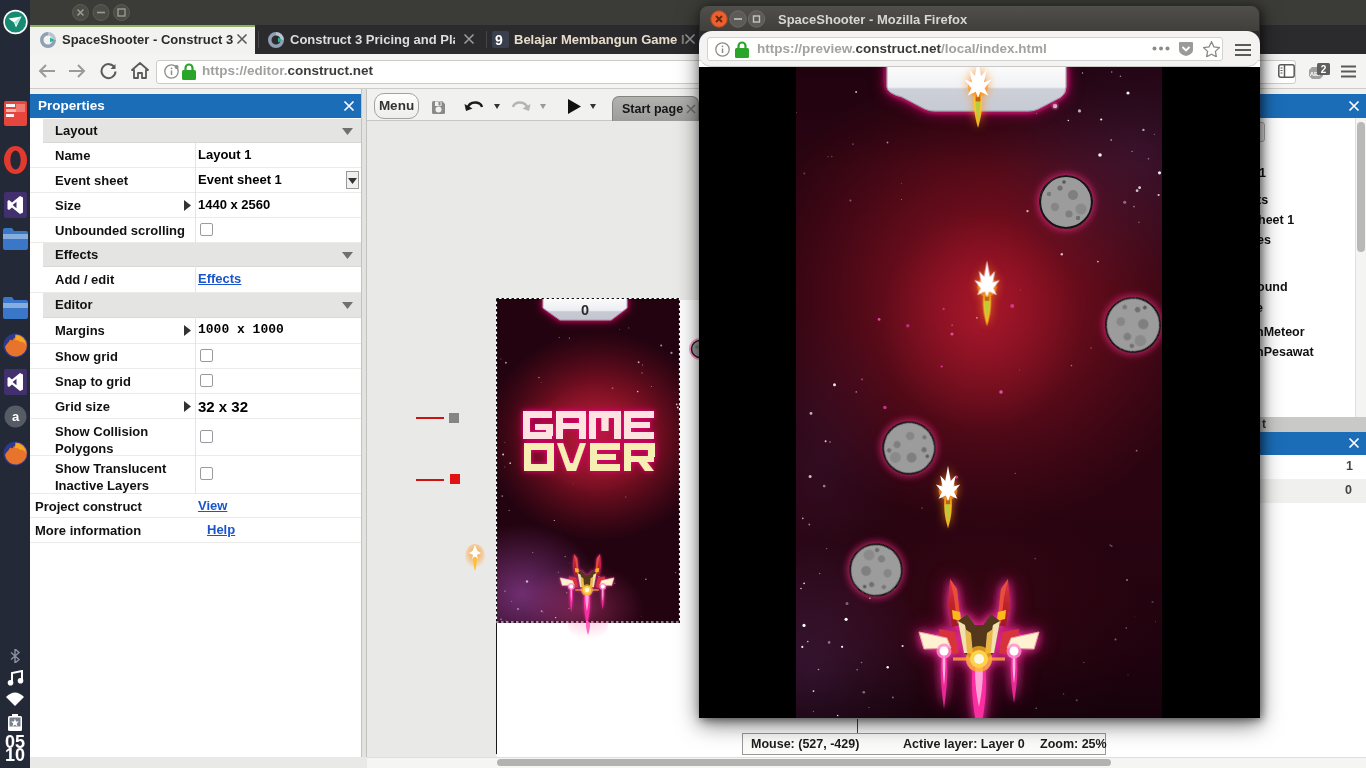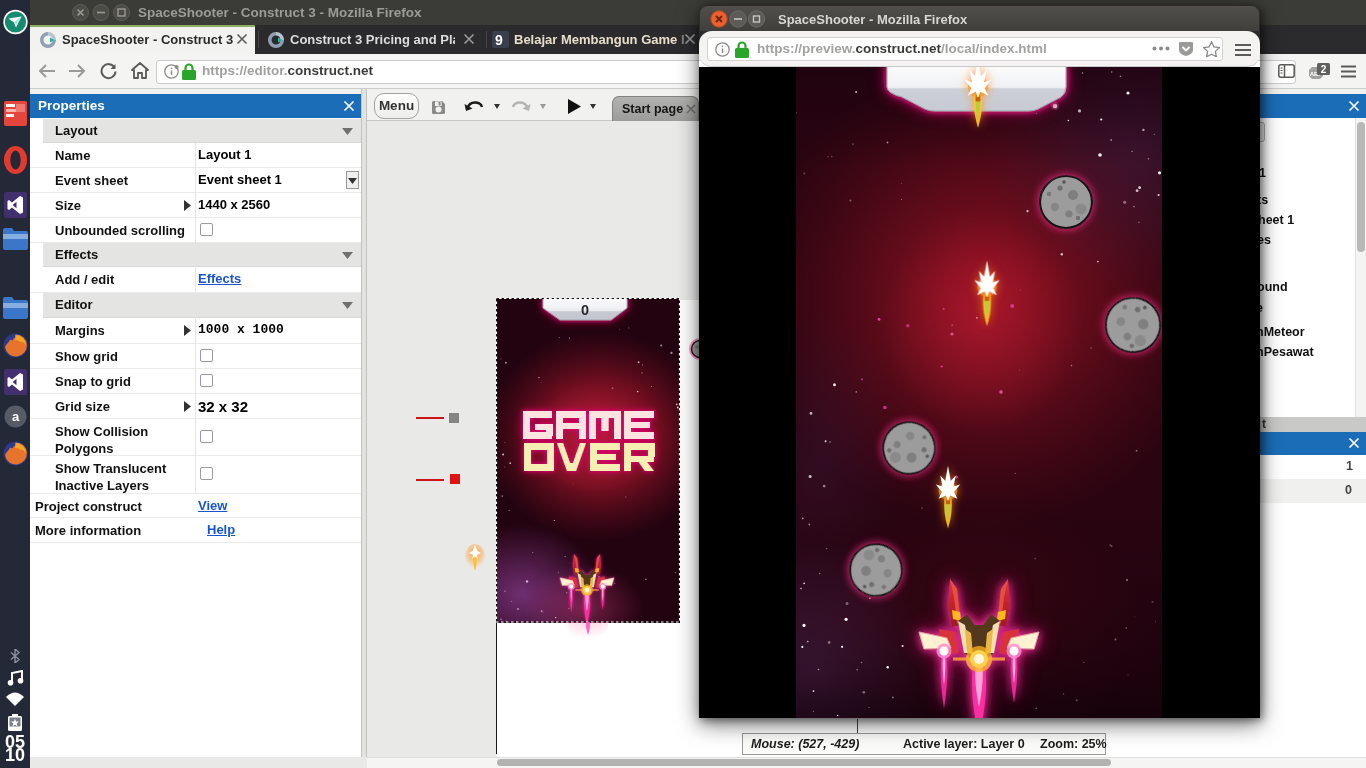--- a/index.html
+++ b/index.html
@@ -93,21 +93,20 @@
 
 <div class="abs" style="left:30px;top:0;width:1336px;height:25px;background:#3b3b37;">
  <svg class="abs" style="left:42px;top:4px" width="58" height="17" viewBox="0 0 58 17">
   <circle cx="8.5" cy="8.5" r="8" fill="#4c4c46" stroke="#5d5d55" stroke-width="1"></circle>
   <path d="M5.5,5.5 L11.5,11.5 M11.5,5.5 L5.5,11.5" stroke="#9a9a92" stroke-width="1.6"></path>
   <circle cx="29" cy="8.5" r="8" fill="#4c4c46" stroke="#5d5d55" stroke-width="1"></circle>
   <path d="M25,8.5 H33" stroke="#9a9a92" stroke-width="1.6"></path>
   <circle cx="49.5" cy="8.5" r="8" fill="#4c4c46" stroke="#5d5d55" stroke-width="1"></circle>
   <rect x="46" y="5" width="7" height="7" fill="none" stroke="#9a9a92" stroke-width="1.4"></rect>
  </svg>
- <div class="abs b" style="left:108px;top:5px;font-size:13.5px;color:#9c9c96;">SpaceShooter - Construct 3 - Mozilla Firefox</div>
 </div>
 
 <div class="abs" style="left:30px;top:25px;width:1336px;height:29px;background:#2b2b2e;">
  <div class="abs" style="left:0;top:0;width:225px;height:29px;background:#f2f2f0;border-top:2.5px solid #8fae62;"></div>
  <svg class="abs" style="left:10px;top:7px" width="16" height="16" viewBox="0 0 16 16">
   <path d="M8,0 A8,8 0 1 0 16,8 L12.5,8 A4.5,4.5 0 1 1 8,3.5 Z" fill="#90a0b4"></path>
   <path d="M8,0 A8,8 0 0 1 16,8 L12.5,8 A4.5,4.5 0 0 0 8,3.5 Z" fill="#b8c4d2"></path>
   <path d="M10,5.5 L14.5,8 L10,10.5 Z" fill="#28b49a"></path>
  </svg>
  <div class="abs b" style="left:32px;top:7px;font-size:13px;color:#2b2b2b;">SpaceShooter - Construct 3</div>
@@ -527,21 +526,21 @@
 
 <svg class="abs" style="left:688px;top:337px" width="24" height="24" viewBox="0 0 24 24">
  <circle cx="12" cy="12" r="11" fill="#ff51a8" opacity="0.55"></circle>
  <circle cx="12" cy="12" r="8.5" fill="#9c9c9c" stroke="#222" stroke-width="1.5"></circle>
  <circle cx="9" cy="10" r="2" fill="#7e7e7e"></circle>
 </svg>
 
 <div class="abs" style="left:857px;top:719px;width:1px;height:16px;background:#444;"></div>
 
 <div class="abs" style="left:742px;top:733px;width:364px;height:22px;background:#fbfbfa;border:1px solid #9a9a98;">
- <span class="b abs" style="left:8px;top:3px;font-size:12.5px;color:#1c1c1c;white-space:nowrap;font-style:italic;">Mouse: (527, -429)</span>
+ <span class="b abs" style="left:8px;top:3px;font-size:12.5px;color:#1c1c1c;white-space:nowrap;">Mouse: (527, -429)</span>
  <span class="b abs" style="left:160px;top:3px;font-size:12.5px;color:#1c1c1c;white-space:nowrap;">Active layer: Layer 0</span>
  <span class="b abs" style="left:297px;top:3px;font-size:12.5px;color:#1c1c1c;white-space:nowrap;">Zoom: 25%</span>
 </div>
 
 <div class="abs" style="left:367px;top:757px;width:999px;height:11px;background:#f5f5f4;border-top:1px solid #dededc;"></div>
 <div class="abs" style="left:497px;top:759px;width:614px;height:7px;background:#b2b2b0;border-radius:4px;"></div>
 
 <div class="abs" style="left:1160px;top:89px;width:206px;height:668px;background:#fff;">
  <div class="abs" style="left:0;top:0;width:206px;height:5px;background:#f0f0ee;"></div>
  <div class="abs" style="left:0;top:5px;width:206px;height:24px;background:#1b6db8;">

